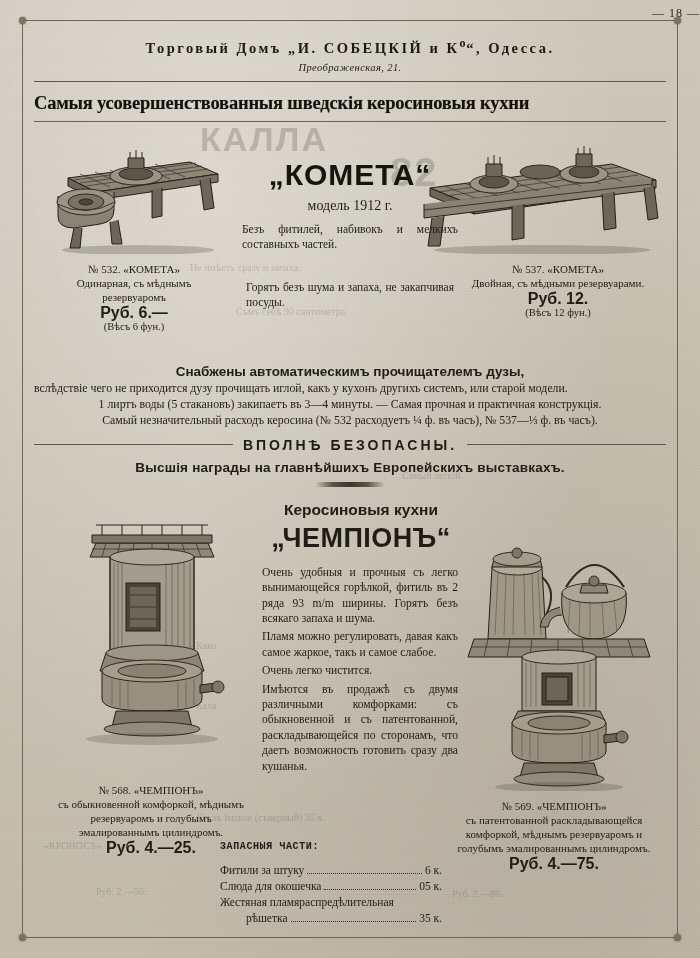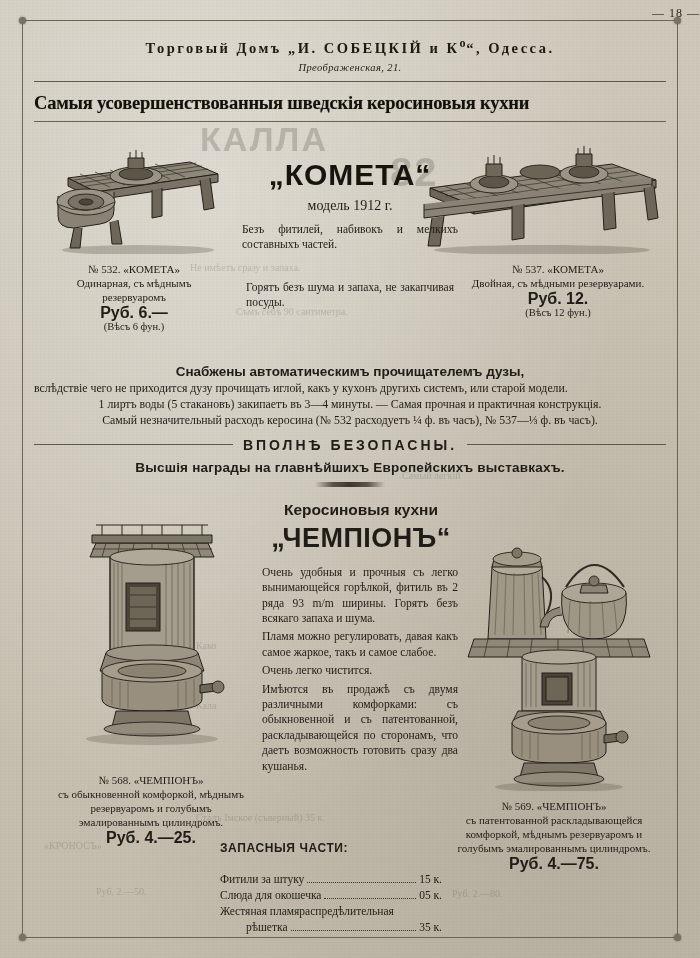--- a/index.html
+++ b/index.html
@@ -219,25 +219,25 @@
     text-align: justify;
   }
   .champ-desc p { margin: 0 0 3px 0; }
 
   .spare {
     position: absolute;
     left: 186px; top: 348px;
     width: 222px;
   }
   .spare-h {
-    font-family: Liberation Sans, sans-serif;
-    font-weight: bold;
-    font-size: 12px;
+    font-family: Liberation Mono, monospace;
+    font-weight: bold;
+    font-size: 10px;
     letter-spacing: .6px;
-    margin-bottom: 16px;
+    margin-bottom: 10px;
   }
   .spare-row {
     font-size: 11.5px;
     line-height: 16px;
     display: flex;
     align-items: baseline;
   }
   .spare-row .nm { white-space: nowrap; }
   .spare-row .dots {
     flex: 1;
@@ -576,41 +576,41 @@
       <div class="champ-title">Керосиновыя кухни</div>
       <div class="champ-brand">„ЧЕМПІОНЪ“</div>
 
       <div class="champ-desc">
         <p>Очень удобныя и прочныя съ легко вынимающейся горѣлкой, фитиль въ 2 ряда 93 m/m ширины. Горятъ безъ всякаго запаха и шума.</p>
         <p>Пламя можно регулировать, давая какъ самое жаркое, такъ и самое слабое.</p>
         <p>Очень легко чистится.</p>
         <p>Имѣются въ продажѣ съ двумя различными комфорками: съ обыкновенной и съ патентованной, раскладывающейся по сторонамъ, что даетъ возможность готовить сразу два кушанья.</p>
       </div>
 
-      <div class="cap" style="left:22px; top:280px; width:190px;">
+      <div class="cap" style="left:22px; top:290px; width:190px;">
         <div><span>№ 568.</span>
           <span>«ЧЕМПІОНЪ»</span></div>
         <div>съ обыкновенной комфоркой, мѣднымъ резервуаромъ и голубымъ эмалированнымъ цилиндромъ.</div>
         <div class="price">Руб. 4.—25.</div>
       </div>
 
       <div class="cap" style="left:414px; top:306px; width:212px;">
         <div><span>№ 569.</span>
           <span>«ЧЕМПІОНЪ»</span></div>
         <div>съ патентованной раскладывающейся комфоркой, мѣднымъ резервуаромъ и голубымъ эмалированнымъ цилиндромъ.</div>
         <div class="price">Руб. 4.—75.</div>
       </div>
 
       <div class="spare">
         <div class="spare-h">ЗАПАСНЫЯ ЧАСТИ:</div>
 
         <div class="spare-row">
           <span class="nm">Фитили за штуку</span>
           <span class="dots"></span>
-          <span class="pr">15 к.</span>
+          <span class="pr">6 к.</span>
         </div>
 
         <div class="spare-row">
           <span class="nm">Слюда для окошечка</span>
           <span class="dots"></span>
           <span class="pr">05 к.</span>
         </div>
 
         <div class="spare-sub">Жестяная пламяраспредѣлительная</div>
         <div class="spare-row">

